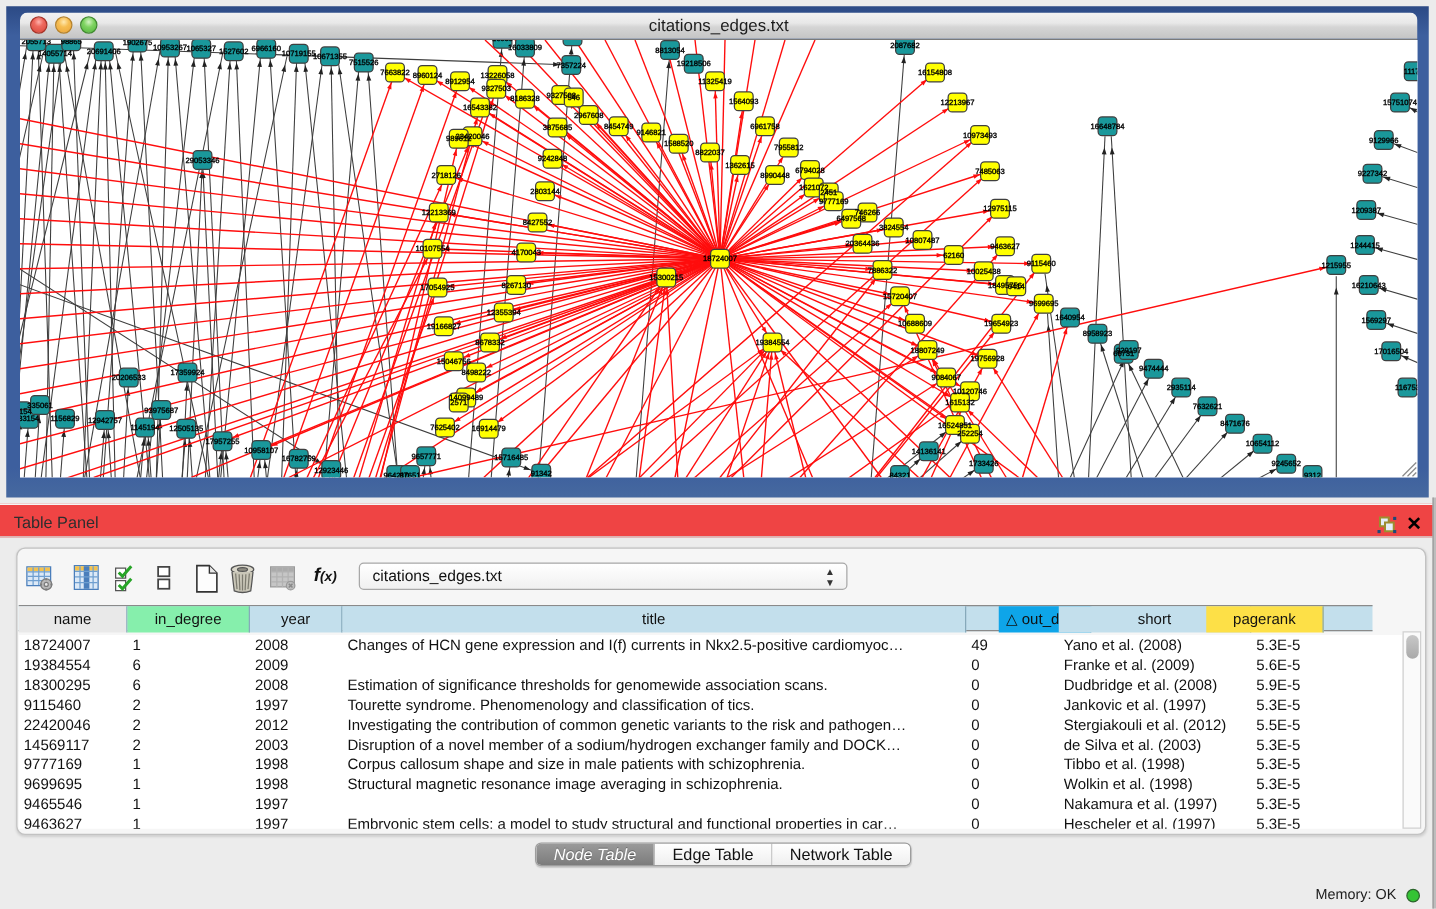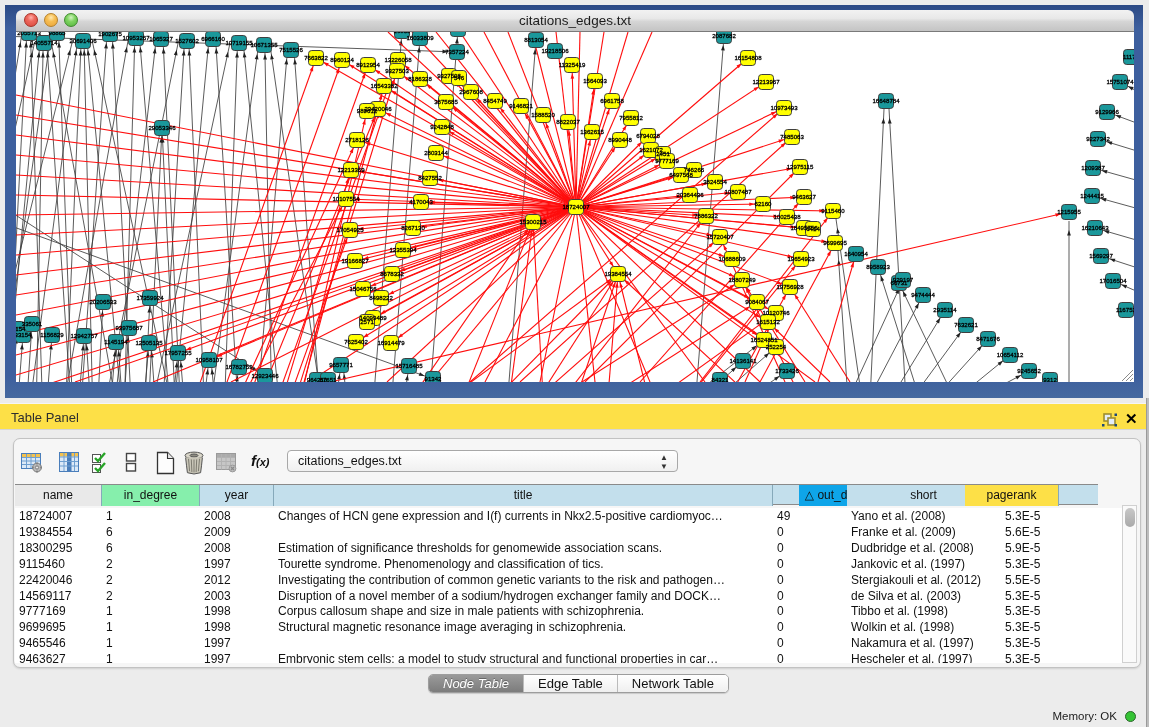--- a/index.html
+++ b/index.html
@@ -9,21 +9,21 @@
   border-radius:6px 6px 0 0;
   background:linear-gradient(180deg,#f2f2f2 0%,#e8e8e8 40%,#d5d5d5 55%,#c4c4c4 100%);
   border-bottom:1px solid #7a7a7a; }
 .titlebar .title { position:absolute; width:100%; text-align:center; top:3px;
   font-size:13.5px; color:#1c1c1c; }
 .tl { position:absolute; top:3px; width:14px; height:14px; border-radius:50%; }
 .tl.r { left:8px; background:radial-gradient(circle at 50% 30%,#ffb2ac 0%,#ee6a5f 35%,#d8473a 100%); border:1px solid #a73227; }
 .tl.y { left:28px; background:radial-gradient(circle at 50% 30%,#ffe9b0 0%,#f6bd51 40%,#e9a43b 100%); border:1px solid #b5822b; }
 .tl.g { left:48px; background:radial-gradient(circle at 50% 30%,#d2f2c1 0%,#7ed360 40%,#54b43e 100%); border:1px solid #3f8a2e; }
 .canvas { position:absolute; left:11px; top:27px; width:1118px; height:350px; background:#fff; overflow:hidden; }
-.tpbar { position:absolute; left:0; top:403px; width:1149px; height:27px; background:#fde047;
+.tpbar { position:absolute; left:0; top:403px; width:1149px; height:27px; background:#ef4444;
   border-top:1px solid #f5f5f5; border-bottom:1px solid #d6d6d6; }
 .tpbar .lbl { position:absolute; left:11px; top:6px; font-size:13px; color:#2e2e2e; }
 .panel { position:absolute; left:13px; top:438px; width:1128px; height:230px;
   background:#f6f6f6; border:1px solid #c2c2c2; border-radius:7px;
   box-shadow:0 1px 2px rgba(0,0,0,.12); }
 .ticon { position:absolute; top:11px; }
 .fx { position:absolute; left:237px; top:13px; font-size:15px; font-style:italic; font-weight:bold; color:#111; }
 .fx span { font-size:11px; }
 .combo { position:absolute; left:273px; top:11px; width:391px; height:22px;
   background:linear-gradient(180deg,#ffffff,#f0f0f0); border:1px solid #a8a8a8; border-radius:4px; }

